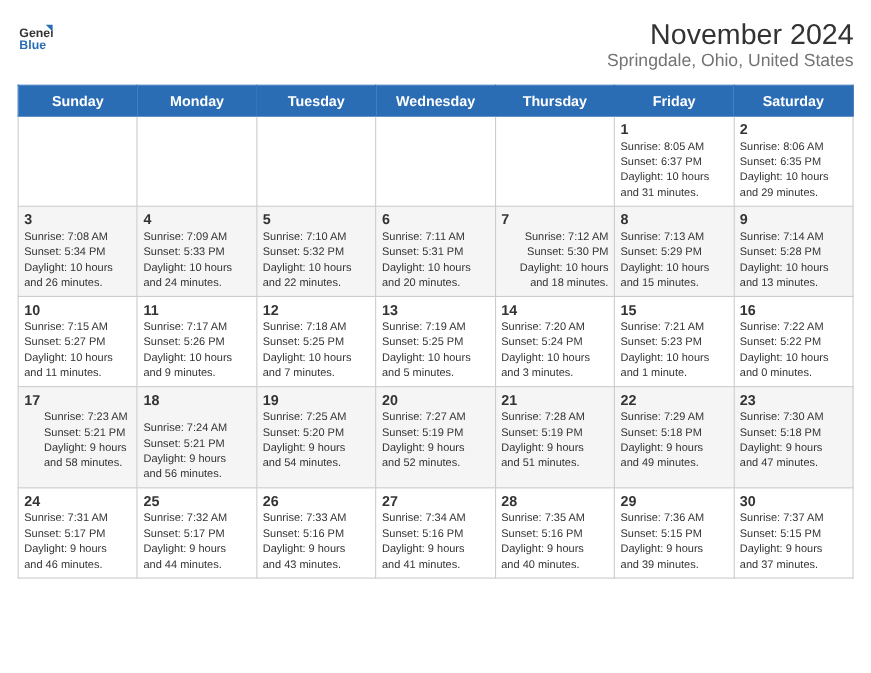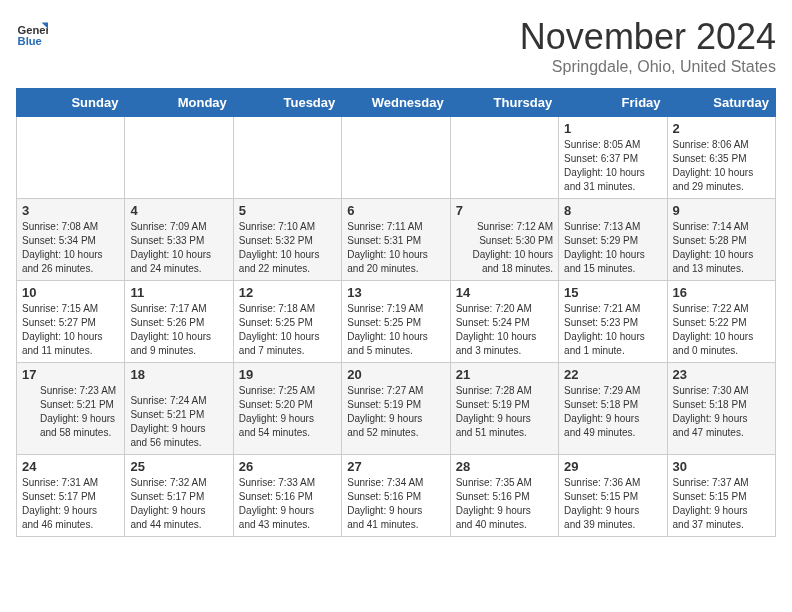--- a/index.html
+++ b/index.html
@@ -22,36 +22,36 @@
       gap: 4px;
     }
     .logo-icon {
       width: 32px;
       height: 32px;
     }
     .title-block {
       text-align: right;
     }
     .month-title {
-      font-size: 36px;
+      font-size: 26px;
       color: #333;
       font-weight: normal;
     }
     .location {
       font-size: 16px;
       color: #737373;
     }
     .calendar {
       width: 100%;
       border-collapse: collapse;
     }
     .calendar th {
       background: #2a6db5;
       color: #fff;
-      text-align: right;
+      text-align: center;
       padding: 6px 6px;
       font-size: 13px;
       border: 1px solid #2a6db5;
     }
     .calendar td {
       border: 1px solid #ccc;
       vertical-align: top;
       padding: 4px 5px;
       font-size: 11px;
       color: #333;

